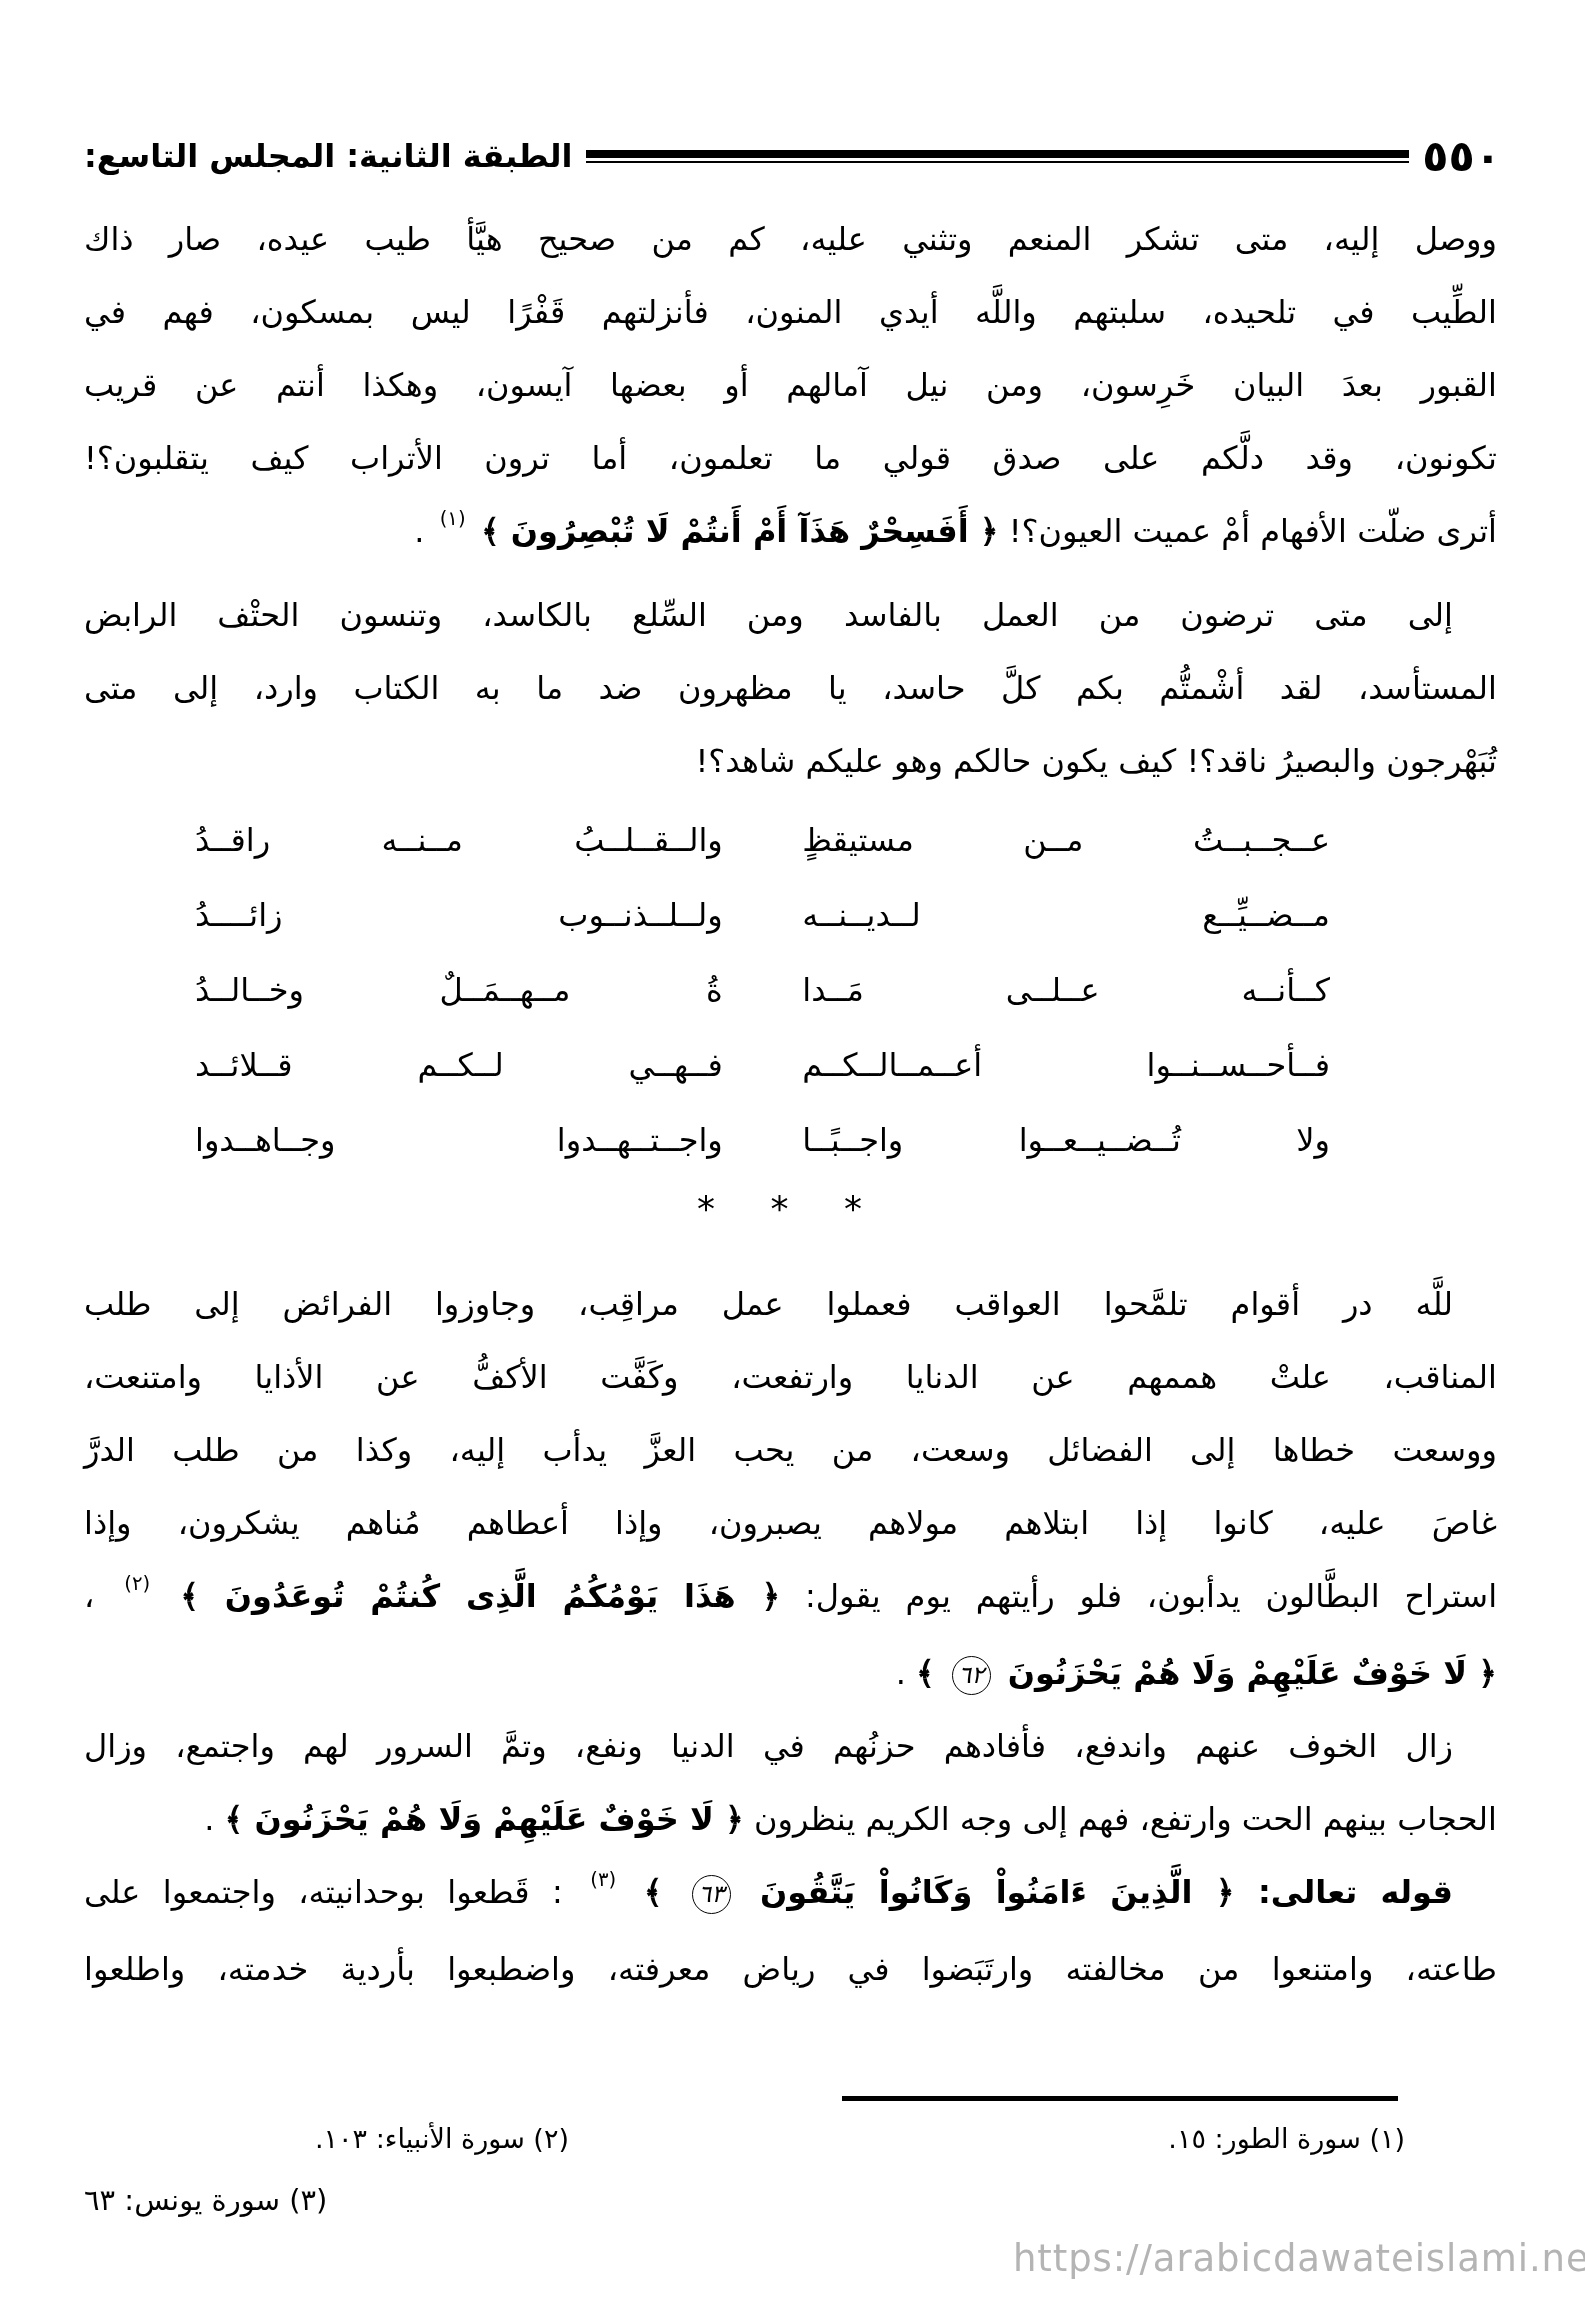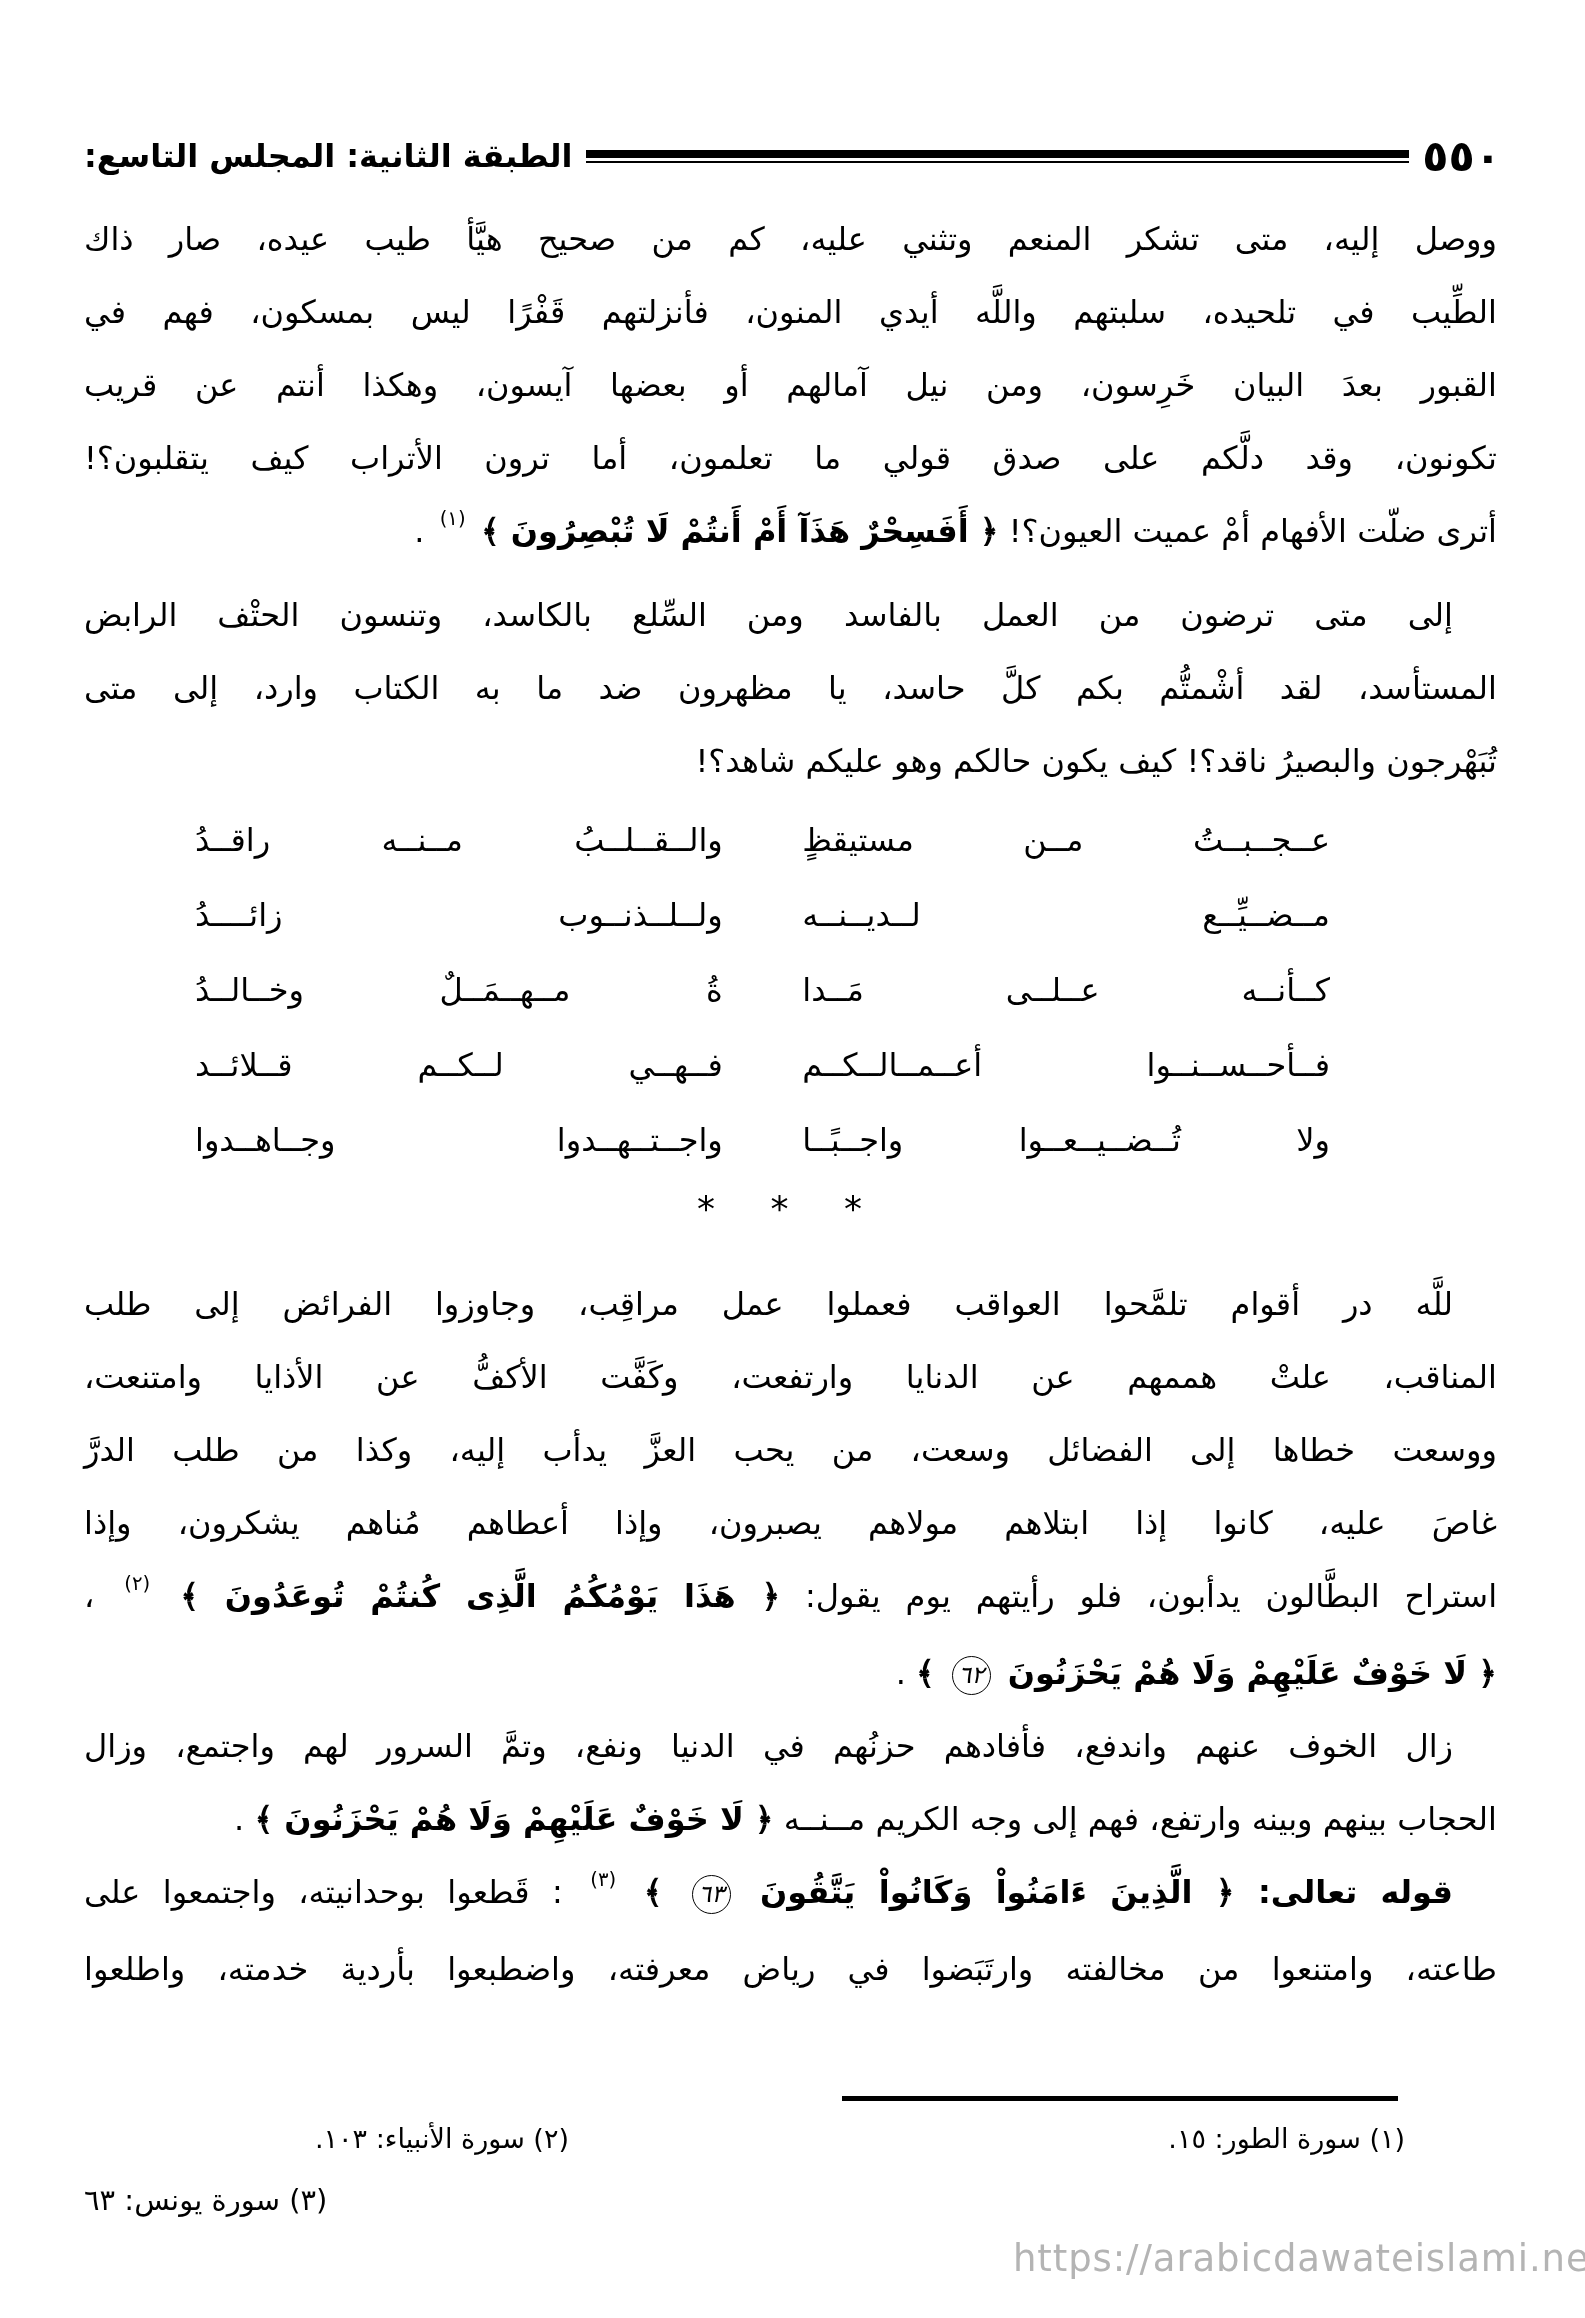--- a/index.html
+++ b/index.html
@@ -131,21 +131,21 @@
     </div>
     <div class="line lastline">
       <span class="quran">﴿ لَا خَوْفٌ عَلَيْهِمْ وَلَا هُمْ يَحْزَنُونَ</span>
       <span class="ayah">٦٢</span>
       <span class="quran">﴾</span>
       <span>.</span>
     </div>
 
     <div class="line indent">زال الخوف عنهم واندفع، فأفادهم حزنُهم في الدنيا ونفع، وتمَّ السرور لهم واجتمع، وزال</div>
     <div class="line lastline">
-      <span>الحجاب بينهم وبينه وارتفع، فهم إلى وجه الكريم مــنــه </span>
+      <span>الحجاب بينهم الحت وارتفع، فهم إلى وجه الكريم ينظرون </span>
       <span class="quran">﴿ لَا خَوْفٌ عَلَيْهِمْ وَلَا هُمْ يَحْزَنُونَ ﴾</span>
       <span>.</span>
     </div>
 
     <div class="line indent">
       <span class="lead-bold">قوله تعالى: </span>
       <span class="quran">﴿ الَّذِينَ ءَامَنُواْ وَكَانُواْ يَتَّقُونَ</span>
       <span class="ayah">٦٣</span>
       <span class="quran">﴾</span>
       <span class="fnref">(٣)</span>

